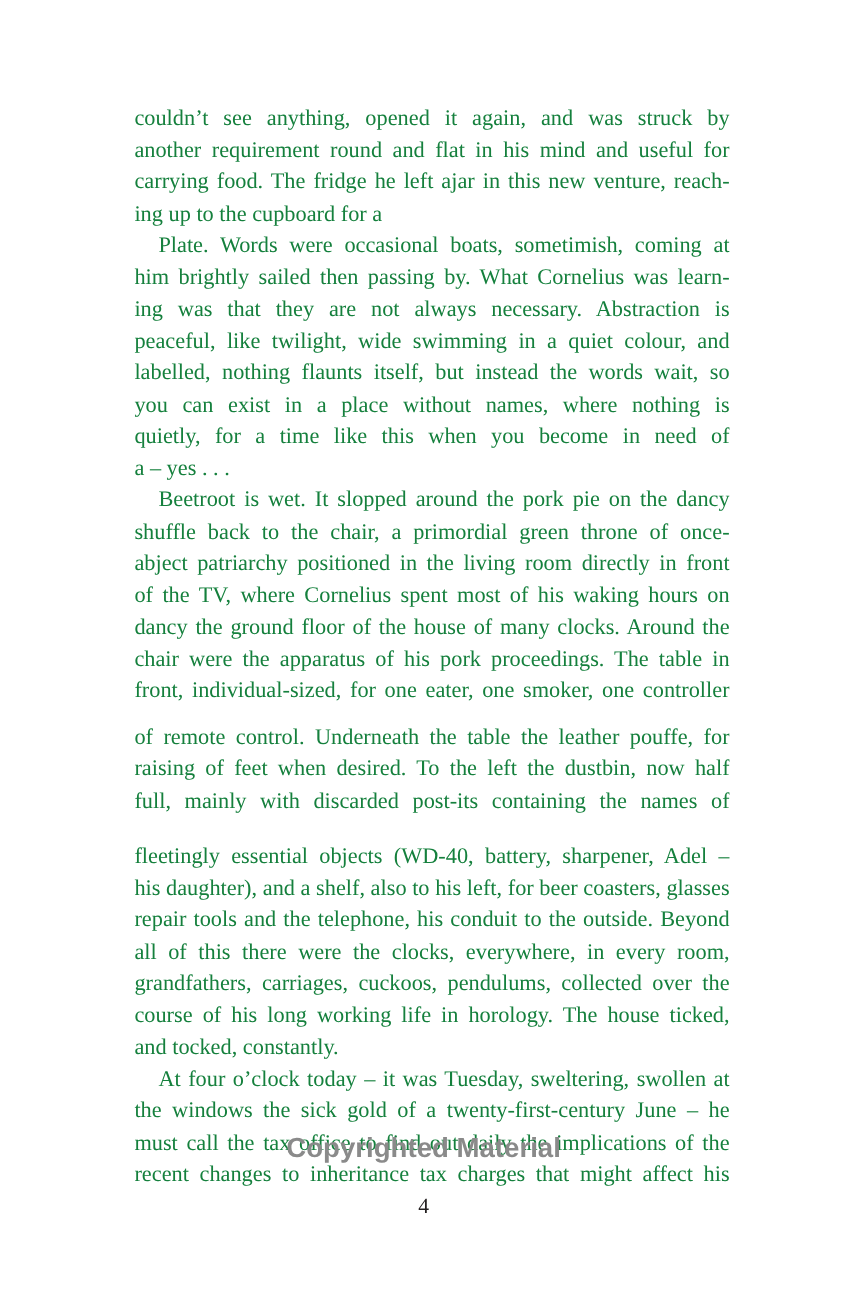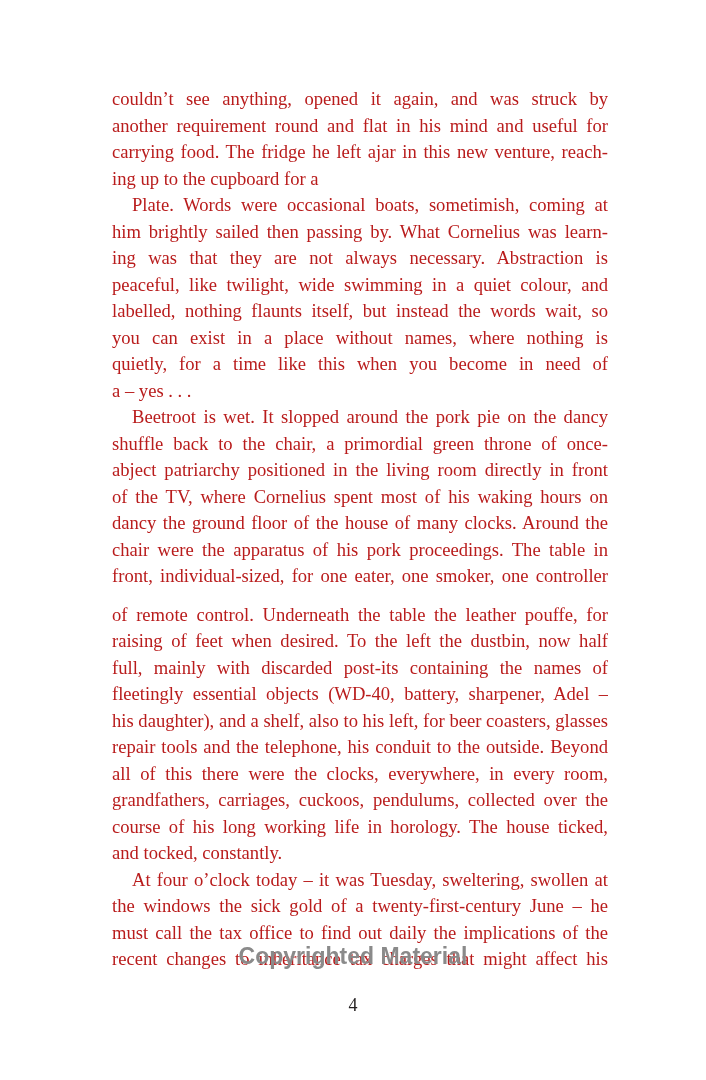--- a/index.html
+++ b/index.html
@@ -1,21 +1,21 @@
 <!DOCTYPE html>
 <html><head>
 <meta charset="utf-8">
 <style>
   html, body { margin: 0; padding: 0; background: #ffffff; }
   body { width: 706px; height: 1080px; position: relative; overflow: hidden; }
   .page { position: absolute; left: 0; top: 0; width: 706px; height: 1080px; background: #fff; }
   .body-text {
     position: absolute; left: 112px; top: 86px; width: 496px;
     font-family: "Liberation Serif", "DejaVu Serif", serif;
-    font-size: 18.6px; line-height: 26.5px; color: #b91c1c;
+    font-size: 18.6px; line-height: 26.5px; color: #15803d;
   }
   .line { display: block; white-space: nowrap; height: 26.5px; text-align: justify; text-align-last: justify; }
   .line.last { text-align-last: left; }
   .line.indent { padding-left: 20px; }
   .watermark {
     position: absolute; left: 0; width: 706px; top: 943px; text-align: center;
     font-family: "Liberation Sans", "DejaVu Sans", sans-serif; font-weight: bold;
     font-size: 23px; color: #8a8a8a;
   }
   .page-number {
@@ -48,21 +48,21 @@
         <span class="line indent" style="white-space: normal; overflow: hidden;">Beetroot is wet. It slopped around the pork pie on the dancy</span>
         <span class="line" style="white-space: normal; overflow: hidden;">shuffle back to the chair, a primordial green throne of once-</span>
         <span class="line" style="white-space: normal; overflow: hidden;">abject patriarchy positioned in the living room directly in front</span>
         <span class="line" style="white-space: normal; overflow: hidden;">of the TV, where Cornelius spent most of his waking hours on</span>
         <span class="line" style="white-space: normal; overflow: hidden;">dancy the ground floor of the house of many clocks. Around the</span>
         <span class="line" style="white-space: normal; overflow: hidden;">chair were the apparatus of his pork proceedings. The table in</span>
         <span class="line" style="white-space: normal; overflow: hidden;">front, individual-sized, for one eater, one smoker, one controller</span>
         <span class="line" style="white-space: normal; overflow: hidden; margin-top: 12px;">of remote control. Underneath the table the leather pouffe, for</span>
         <span class="line" style="white-space: normal; overflow: hidden;">raising of feet when desired. To the left the dustbin, now half</span>
         <span class="line" style="white-space: normal; overflow: hidden;">full, mainly with discarded post-its containing the names of</span>
-        <span class="line" style="white-space: normal; overflow: hidden;">fleetingly essential objects (WD-40, battery, sharpener, Adel –</span>
+        <span class="line" style="white-space: normal; overflow: hidden; margin-top: 20px;">fleetingly essential objects (WD-40, battery, sharpener, Adel –</span>
         <span class="line" style="white-space: normal; overflow: hidden;">his daughter), and a shelf, also to his left, for beer coasters, glasses</span>
         <span class="line" style="white-space: normal; overflow: hidden;">repair tools and the telephone, his conduit to the outside. Beyond</span>
         <span class="line" style="white-space: normal; overflow: hidden;">all of this there were the clocks, everywhere, in every room,</span>
         <span class="line" style="white-space: normal; overflow: hidden;">grandfathers, carriages, cuckoos, pendulums, collected over the</span>
         <span class="line" style="white-space: normal; overflow: hidden;">course of his long working life in horology. The house ticked,</span>
         <span class="line last" style="white-space: normal; overflow: hidden;">and tocked, constantly.</span>
       </div>
       <div>
         <span class="line indent" style="white-space: normal; overflow: hidden;">At four o’clock today – it was Tuesday, sweltering, swollen at</span>
         <span class="line" style="white-space: normal; overflow: hidden;">the windows the sick gold of a twenty-first-century June – he</span>

